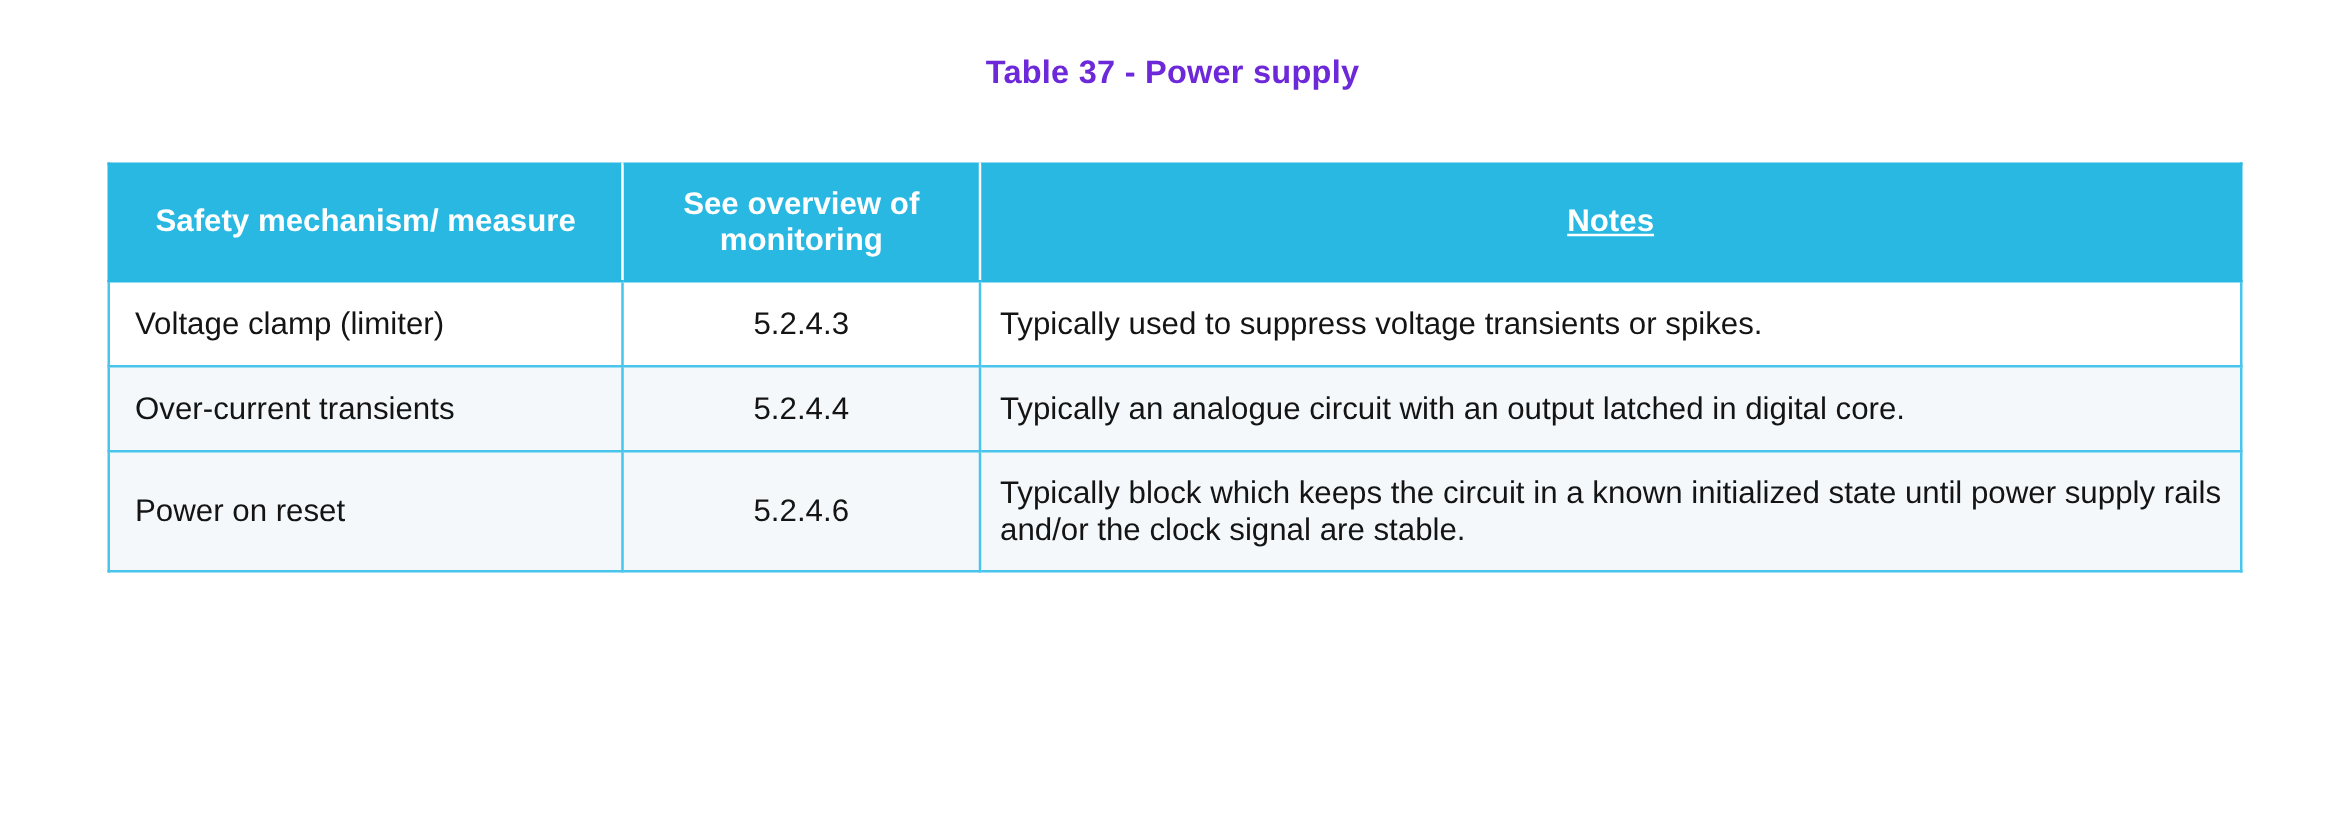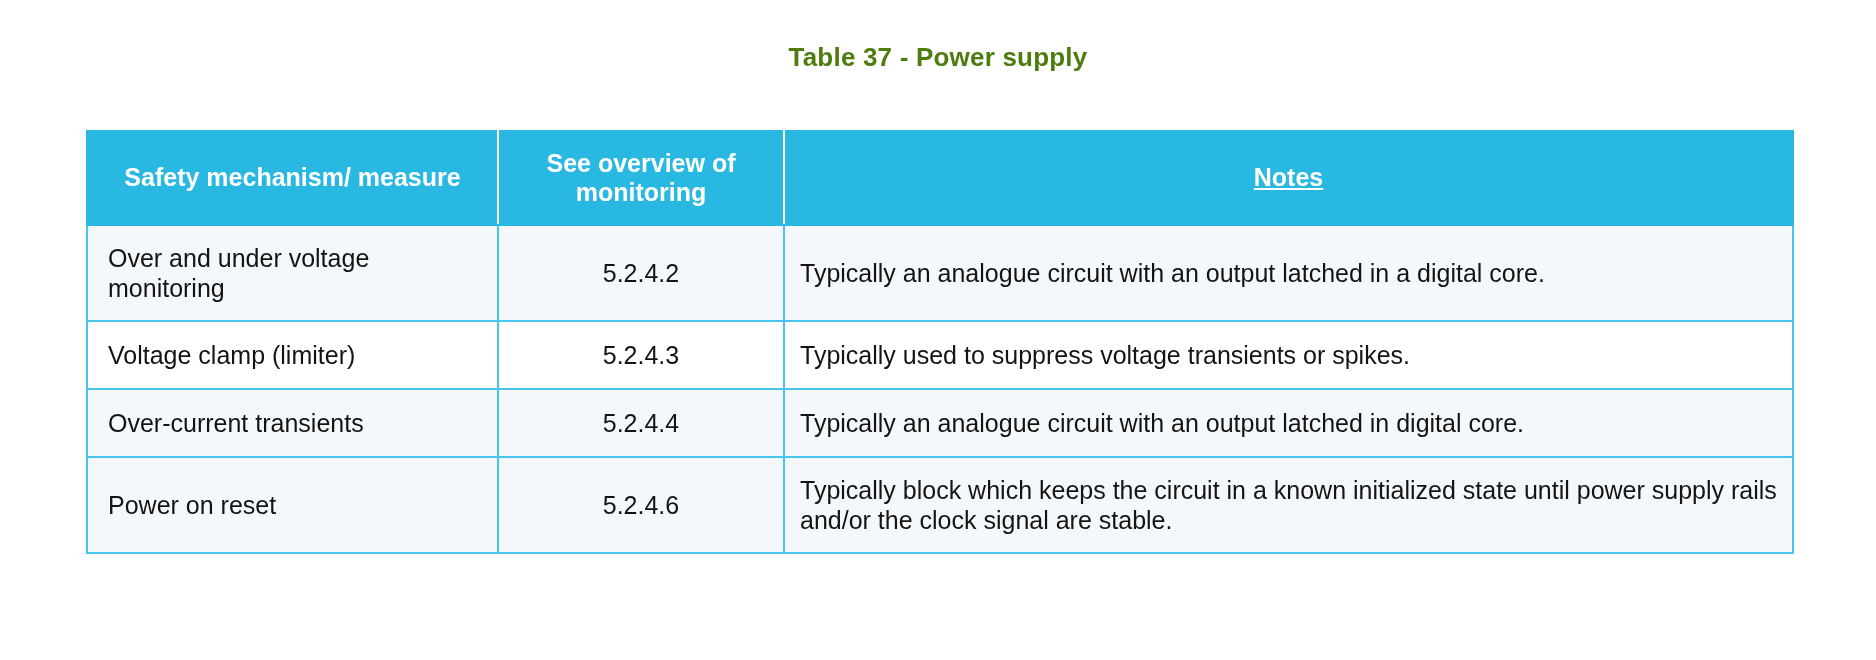--- a/index.html
+++ b/index.html
@@ -22,21 +22,21 @@
   }
 
   .table-caption {
     position: absolute;
     top: 42px;
     left: 0;
     width: 1876px;
     text-align: center;
     font-size: 26px;
     font-weight: bold;
-    color: #4d7c0f;
+    color: #6d28d9;
     letter-spacing: 0.2px;
   }
 
   .table-wrap {
     position: absolute;
     left: 86px;
     top: 130px;
     width: 1706px;
   }
 
@@ -112,25 +112,20 @@
       </colgroup>
       <thead>
         <tr>
           <th class="th-mechanism">Safety mechanism/ measure</th>
           <th class="th-reference">See overview of monitoring</th>
           <th class="th-notes">Notes</th>
         </tr>
       </thead>
       <tbody>
 
-        <tr class="row-shaded h-tall">
-          <td class="cell-mechanism">Over and under voltage monitoring</td>
-          <td class="cell-reference">5.2.4.2</td>
-          <td class="cell-notes">Typically an analogue circuit with an output latched in a digital core.</td>
-        </tr>
 
         <tr class="row-plain h-short">
           <td class="cell-mechanism">Voltage clamp (limiter)</td>
           <td class="cell-reference">5.2.4.3</td>
           <td class="cell-notes">Typically used to suppress voltage transients or spikes.</td>
         </tr>
 
         <tr class="row-shaded h-short">
           <td class="cell-mechanism">Over-current transients</td>
           <td class="cell-reference">5.2.4.4</td>

